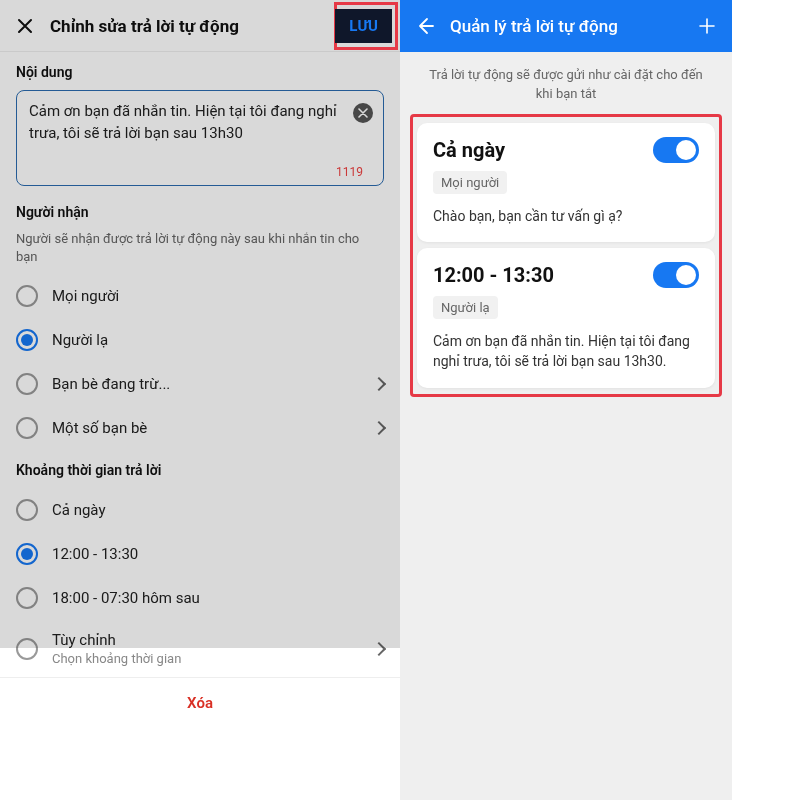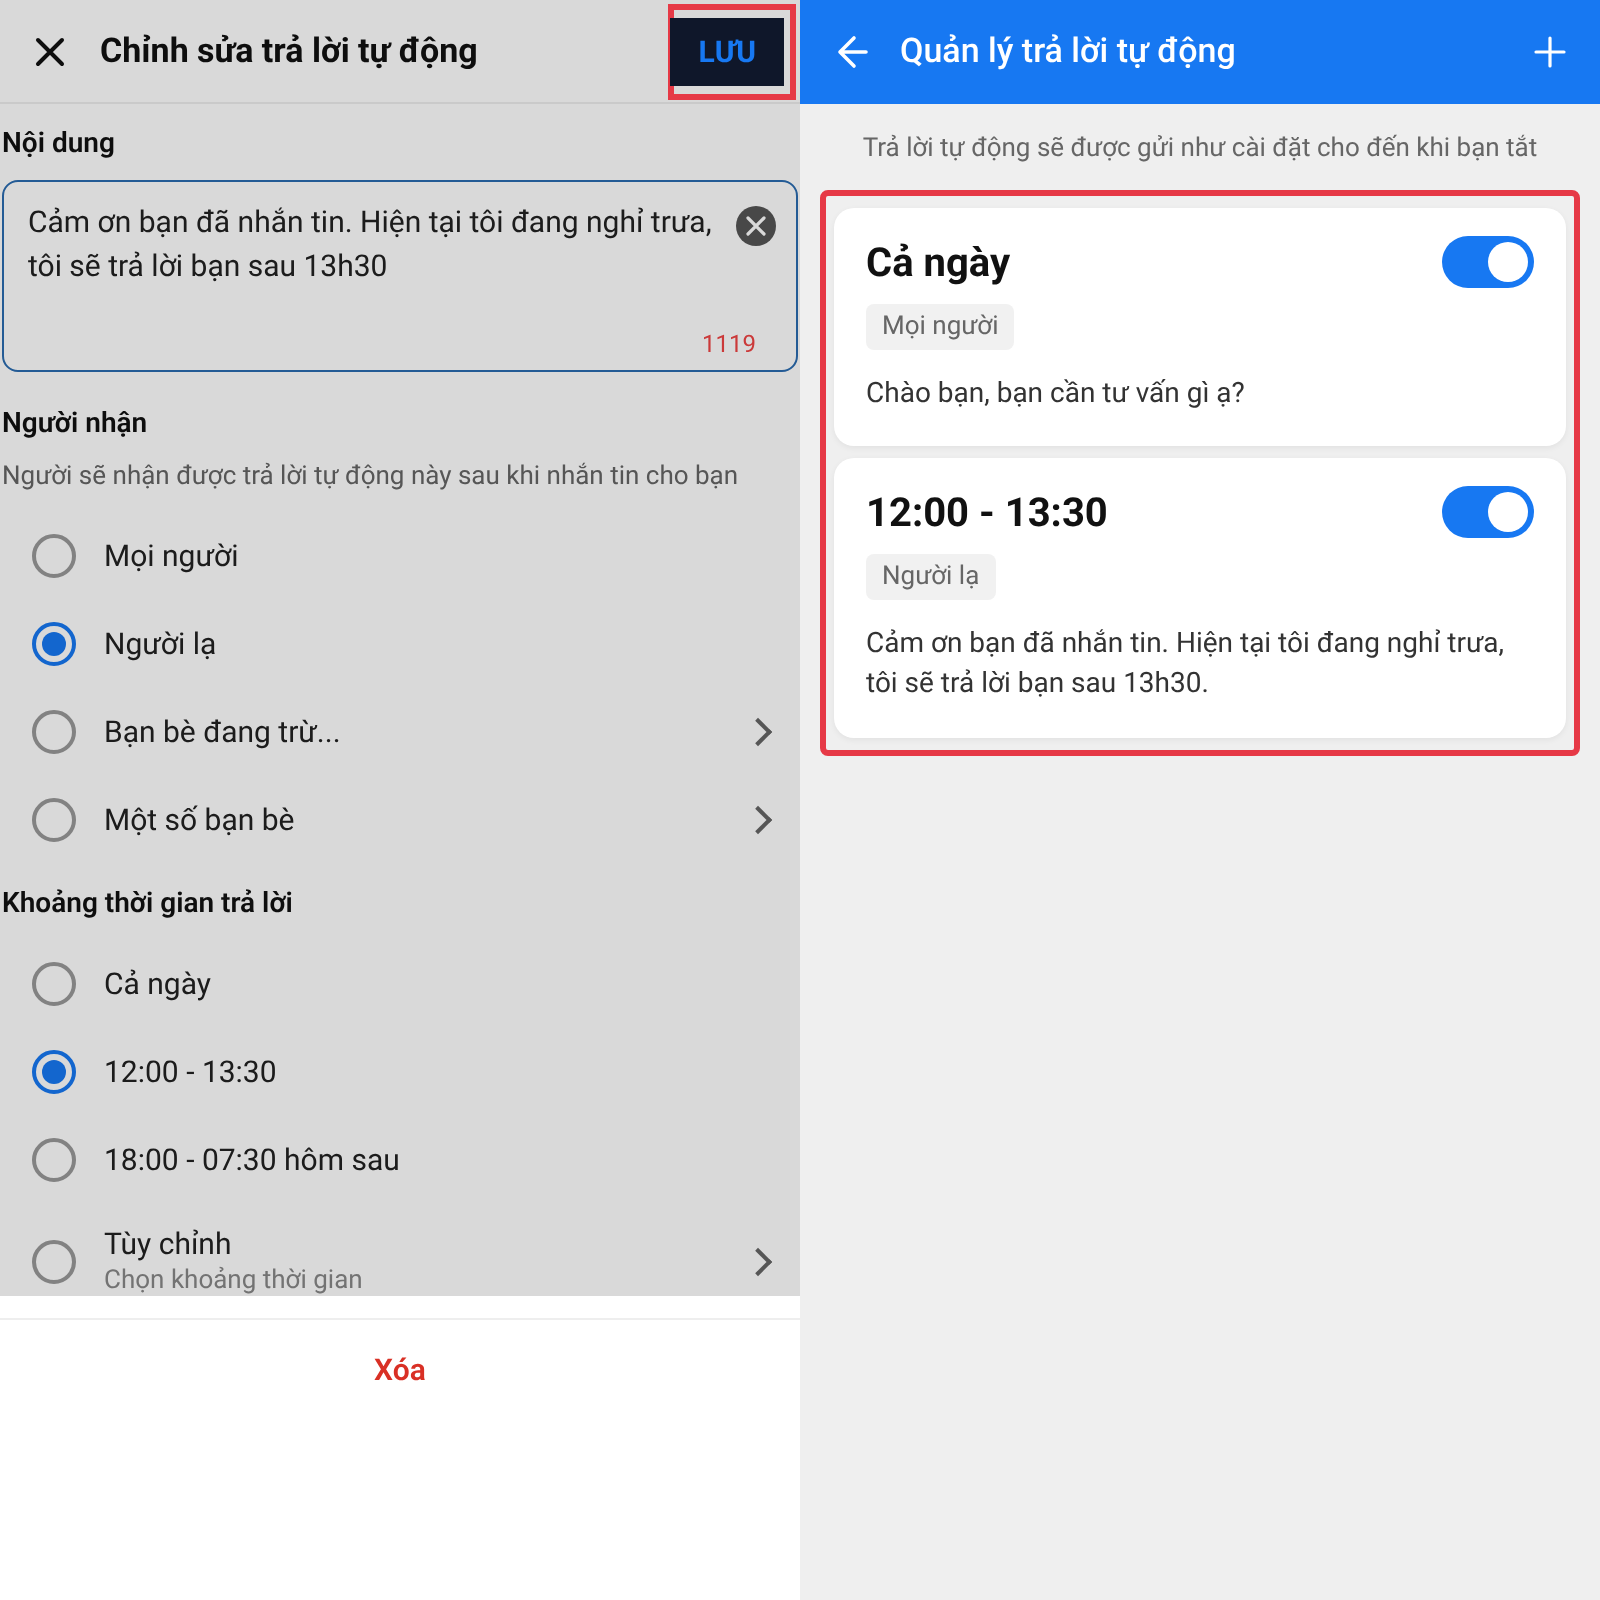--- a/index.html
+++ b/index.html
@@ -8,41 +8,41 @@
     
     .left-panel { width: 400px; height: 648px; position: relative; background: #fff; }
     .left-dim { position: absolute; inset: 0; background: rgba(0,0,0,0.15); pointer-events: none; z-index: 5; }
 
     .left-header { display: flex; align-items: center; height: 52px; padding: 0 8px 0 14px; border-bottom: 1px solid #eee; }
     .close-x { width: 22px; height: 22px; display: flex; align-items: center; justify-content: center; }
     .left-title { flex: 1; font-size: 17px; font-weight: 700; color: #111; margin-left: 14px; }
     .save-btn { font-size: 15px; font-weight: 700; color: #1778F2; padding: 8px 14px; position: relative; z-index: 10; background: #0f172a; }
     .save-highlight { position: absolute; top: 2px; right: 2px; width: 64px; height: 48px; border: 3px solid #e63946; z-index: 9; }
 
-    .section { padding: 12px 1px 6px; }
+    .section { padding: 12px 16px 6px; }
     .section-label { font-size: 14px; font-weight: 600; color: #111; margin-bottom: 10px; }
     .section-desc { font-size: 13px; color: #666; margin-bottom: 8px; line-height: 1.4; }
 
     .textarea-wrap { position: relative; border: 1.5px solid #2b6cb0; border-radius: 8px; padding: 10px 36px 10px 12px; min-height: 96px; background: #fff; }
     .textarea-text { font-size: 15px; color: #222; line-height: 1.45; }
     .clear-x { position: absolute; top: 12px; right: 10px; width: 20px; height: 20px; border-radius: 50%; background: #555; display: flex; align-items: center; justify-content: center; }
     .char-count { position: absolute; bottom: 6px; right: 20px; font-size: 12px; color: #ef4444; }
 
     .option-row { display: flex; align-items: center; padding: 11px 16px; gap: 14px; }
     .radio { width: 22px; height: 22px; border-radius: 50%; border: 2px solid #999; flex-shrink: 0; display:flex; align-items:center; justify-content:center; }
     .radio.selected { border-color: #1778F2; }
     .radio.selected::after { content: ""; width: 12px; height: 12px; border-radius: 50%; background:#1778F2; }
     .option-label { flex:1; font-size: 15px; color:#222; }
     .option-sub { font-size: 13px; color:#888; margin-top:2px; }
     .chev { width:10px; height:10px; border-right:2px solid #666; border-bottom:2px solid #666; transform: rotate(-45deg); flex-shrink:0; }
 
     .delete-row { text-align:center; padding: 16px 0; border-top:1px solid #eee; font-size:15px; font-weight:600; color:#d93025; }
 
     
-    .right-panel { width: 400px; height: 800px; background: #efefef; display:flex; flex-direction:column; }
+    .right-panel { width: 332px; height: 800px; background: #efefef; display:flex; flex-direction:column; }
     .right-header { height: 52px; background:#1778F2; display:flex; align-items:center; padding:0 14px; color:#fff; }
     .back-arrow { width:22px; height:22px; display:flex; align-items:center; justify-content:center; }
     .right-title { flex:1; margin-left:14px; font-size:17px; font-weight:500; }
     .plus { width:22px; height:22px; display:flex; align-items:center; justify-content:center; font-size:24px; font-weight:300; }
 
     .right-desc { font-size:13px; color:#666; text-align:center; padding: 14px 24px 10px; line-height:1.45;border-radius:11px; }
 
     .cards-wrap { margin: 0 10px; border: 3px solid #e63946; border-radius:4px; padding: 0; background: transparent; }
     .card { background:#fff; border-radius:10px; margin: 6px 4px; padding: 14px 16px 16px; box-shadow: 0 1px 3px rgba(0,0,0,0.06); }
     .card-top { display:flex; align-items:center; justify-content:space-between; }

